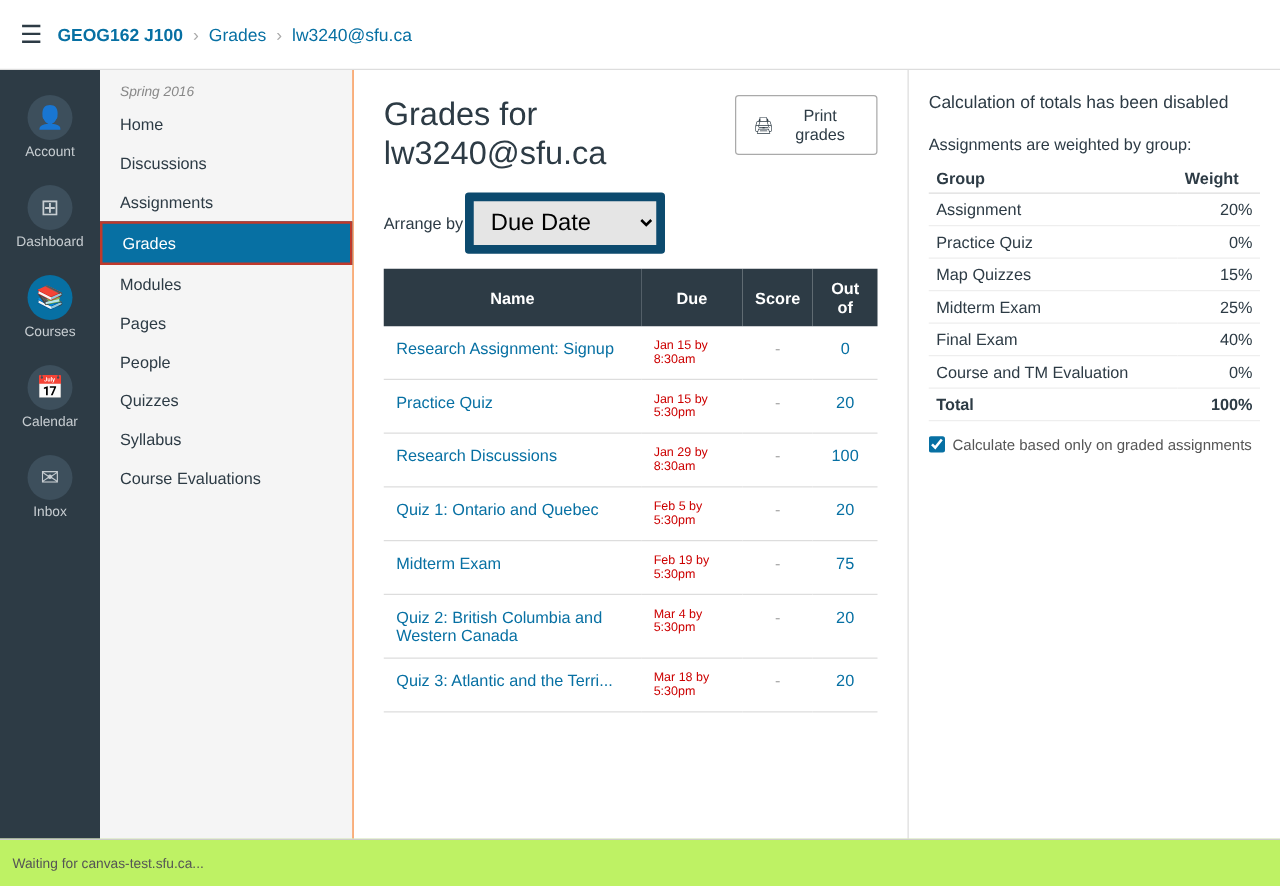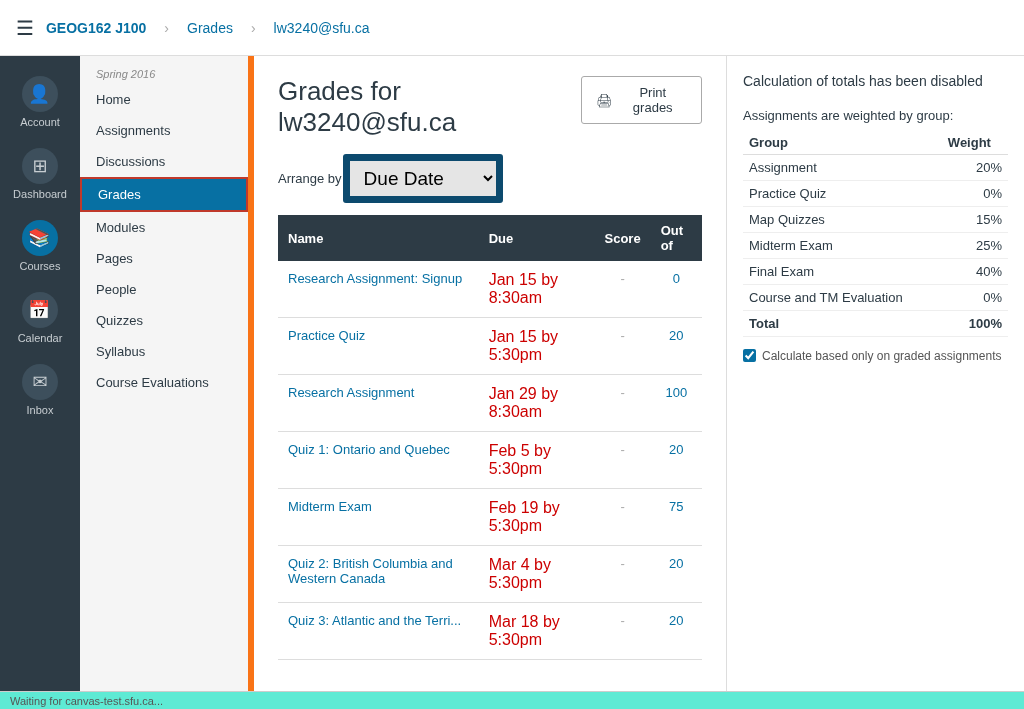--- a/index.html
+++ b/index.html
@@ -10,21 +10,21 @@
       height: 56px;
       background: #fff;
       border-bottom: 1px solid #ddd;
       display: flex;
       align-items: center;
       padding: 0 16px;
       gap: 12px;
       flex-shrink: 0;
     }
     .top-bar .hamburger { color: #2d3b45; font-size: 20px; cursor: pointer; }
-    .top-bar .breadcrumb { display: flex; align-items: center; gap: 18px; font-size: 14px; text-align: center; }
+    .top-bar .breadcrumb { display: flex; align-items: center; gap: 8px; font-size: 14px; text-align: center; }
     .top-bar .breadcrumb .course-name { color: #0770a3; font-weight: 600; }
     .top-bar .breadcrumb .sep { color: #aaa; }
     .top-bar .breadcrumb .grades-link { color: #0770a3; }
     .top-bar .breadcrumb .current { color: #0770a3; }
 
     
     .global-nav {
       width: 80px;
       background: #2d3b45;
       display: flex;
@@ -53,23 +53,23 @@
       display: flex;
       align-items: center;
       justify-content: center;
       font-size: 18px;
     }
     .global-nav .nav-item.active .nav-icon { background: #0770a3; }
     .global-nav .nav-item .nav-label { font-size: 11px; color: #c7cdd1; }
 
     
     .course-sidebar {
-      width: 174px;
+      width: 203px;
       background: #f5f5f5;
-      border-right: 6px solid #f97316;
+      border-right: 1px solid #f97316;
       overflow-y: auto;
       flex-shrink: 0;
     }
     .course-sidebar .semester-label {
       font-size: 11px;
       color: #888;
       padding: 12px 16px 4px;
       font-style: italic;
     }
     .course-sidebar .sidebar-link {
@@ -136,39 +136,39 @@
     .grades-table {
       width: 100%;
       border-collapse: collapse;
     }
     .grades-table thead tr {
       background: #2d3b45;
       color: #fff;
     }
     .grades-table thead th {
       padding: 8px 10px;
-      text-align: left;
+      text-align: center;
       font-size: 13px;
       font-weight: 600;
     }
     .grades-table tbody tr {
       border-bottom: 1px solid #ddd;
     }
     .grades-table tbody td {
       padding: 10px 10px;
       vertical-align: top;
       font-size: 13px;
       color: #2d3b45;
     }
     .grades-table tbody td.assignment-name a {
       color: #0770a3;
       text-decoration: none;
       font-size: 13px;
     }
-    .grades-table tbody td.due-date { color: #888; font-size: 16px; }
+    .grades-table tbody td.due-date { color: #888; font-size: 10px; }
     .grades-table tbody td.due-date .due-time { color: #cc0000; }
     .grades-table tbody td.score { color: #0770a3; text-align: center; }
     .grades-table tbody td.dash { text-align: center; color: #aaa; }
 
     
     .info-panel {
       width: 298px;
       padding: 16px;
       background: #fff;
       border-left: 1px solid #ddd;
@@ -218,22 +218,22 @@
     }
     .checkbox-row input[type="checkbox"] { accent-color: #0770a3; }
     .click-info {
       font-size: 12px;
       color: #2d3b45;
       line-height: 1.4;
     }
 
     
     .status-bar {
-      height: 18px;
-      background: #5eead4;
+      height: 38px;
+      background: #bef264;
       border-top: 1px solid #ccc;
       display: flex;
       align-items: center;
       padding: 0 10px;
       font-size: 11px;
       color: #555;
       flex-shrink: 0;
     }
 
     .top-section {
@@ -277,22 +277,22 @@
     </div>
     <div class="nav-item">
       <div class="nav-icon">✉</div>
       <span class="nav-label">Inbox</span>
     </div>
   </div>
 
   <div class="course-sidebar">
     <div class="semester-label">Spring 2016</div>
     <a class="sidebar-link">Home</a>
+    <a class="sidebar-link">Discussions</a>
     <a class="sidebar-link">Assignments</a>
-    <a class="sidebar-link">Discussions</a>
     <a class="sidebar-link active">Grades</a>
     <a class="sidebar-link">Modules</a>
     <a class="sidebar-link">Pages</a>
     <a class="sidebar-link">People</a>
     <a class="sidebar-link">Quizzes</a>
     <a class="sidebar-link">Syllabus</a>
     <a class="sidebar-link">Course Evaluations</a>
   </div>
 
   <div class="content-area">
@@ -335,21 +335,21 @@
           <tr>
       <td class="assignment-name">
         <a>Practice Quiz</a>
       </td>
       <td class="due-date"><span class="due-time">Jan 15 by 5:30pm</span></td>
       <td class="dash">-</td>
       <td class="score">20</td>
     </tr>
           <tr>
       <td class="assignment-name">
-        <a>Research Assignment</a>
+        <a>Research Discussions</a>
       </td>
       <td class="due-date"><span class="due-time">Jan 29 by 8:30am</span></td>
       <td class="dash">-</td>
       <td class="score">100</td>
     </tr>
           <tr>
       <td class="assignment-name">
         <a>Quiz 1: Ontario and Quebec</a>
       </td>
       <td class="due-date"><span class="due-time">Feb 5 by 5:30pm</span></td>

